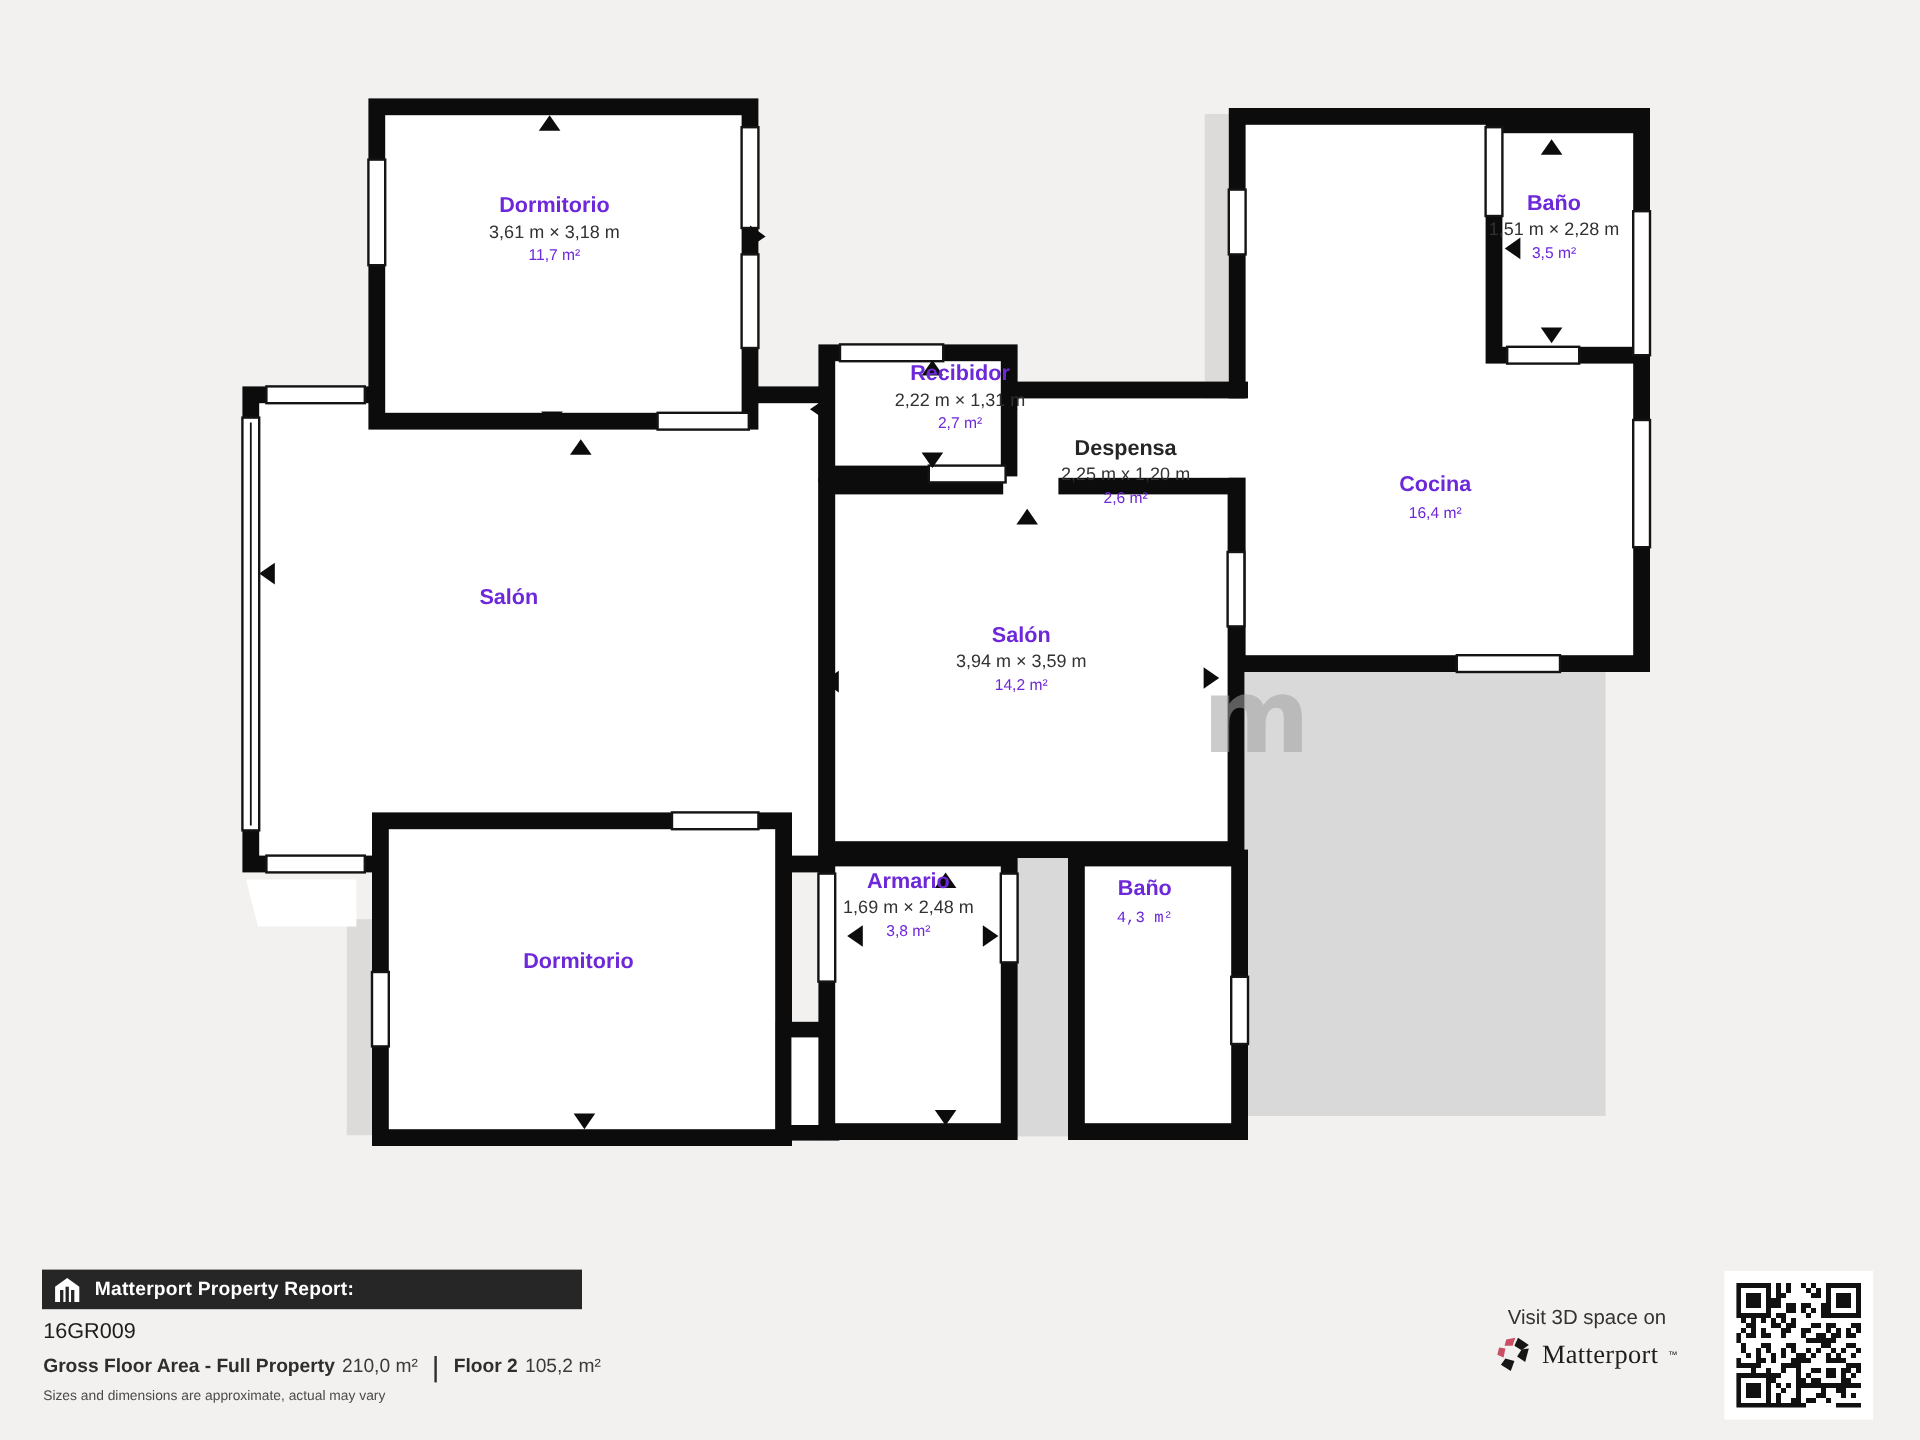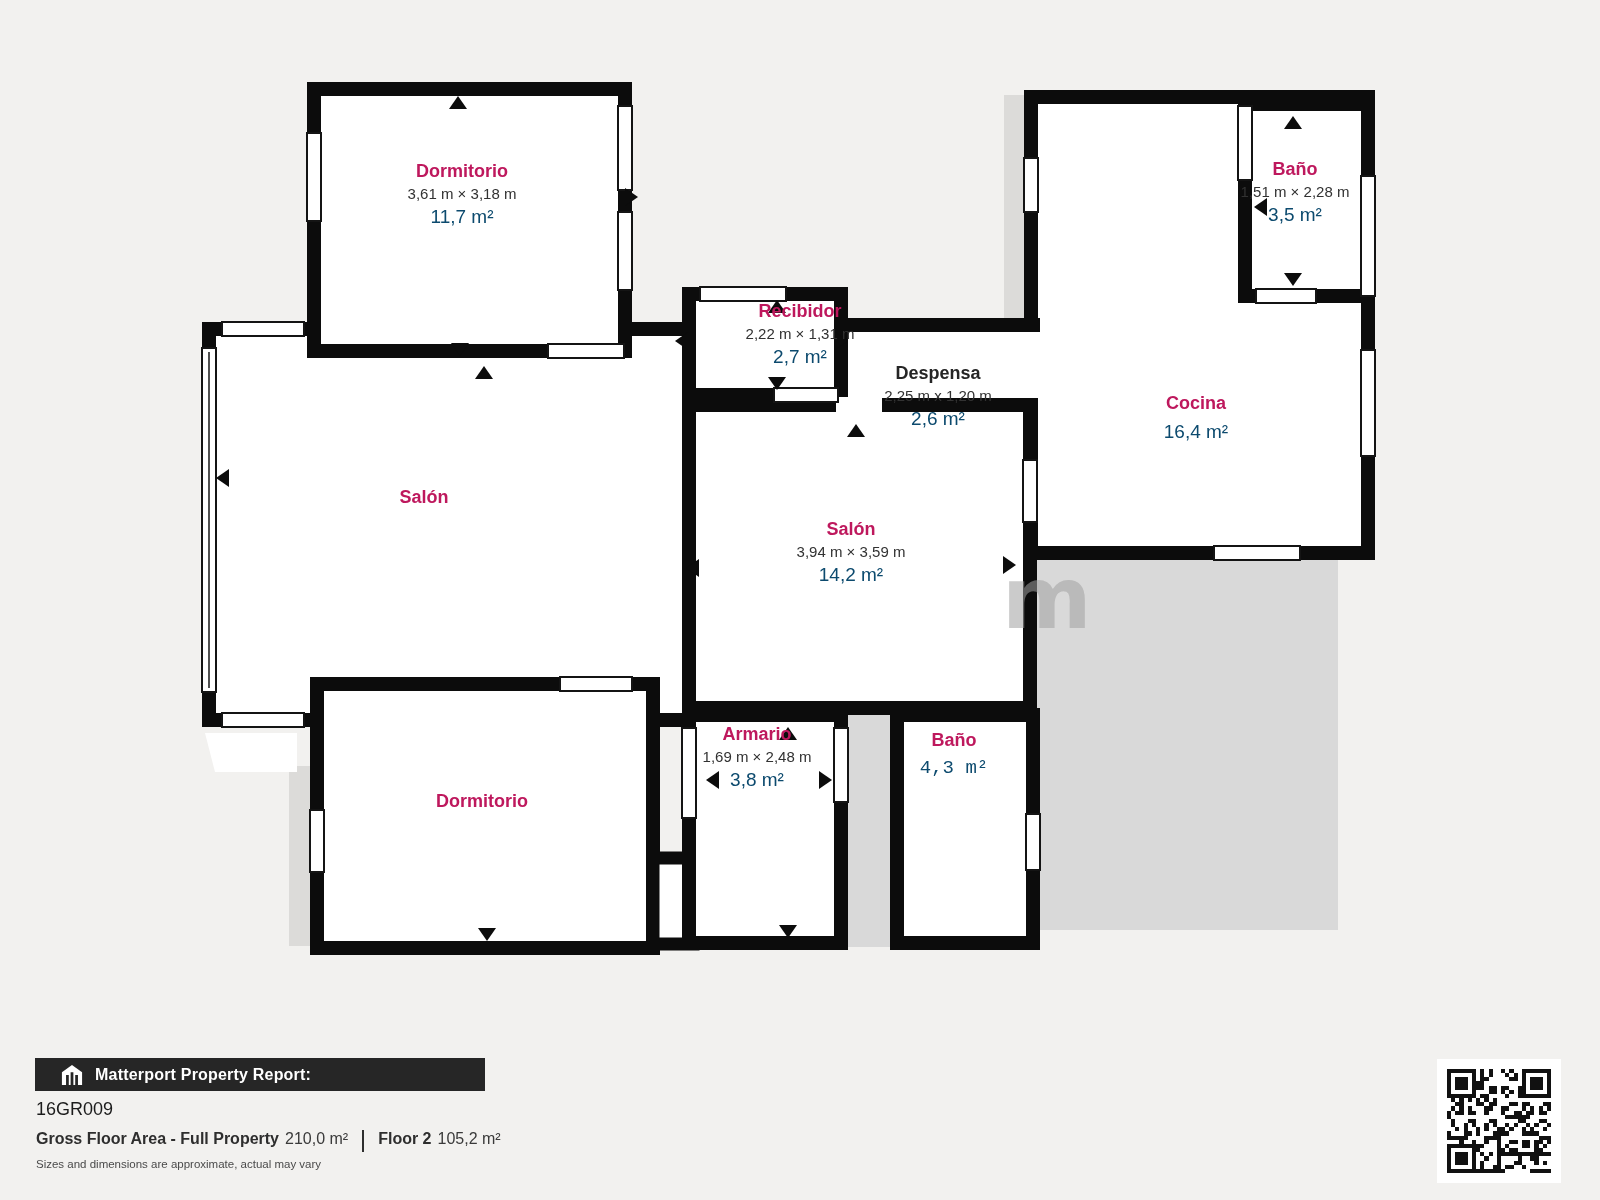--- a/index.html
+++ b/index.html
@@ -1,43 +1,43 @@
 <!DOCTYPE html>
 <html><head>
 <meta charset="utf-8">
 <style>
   html,body{margin:0;padding:0;}
   .page{position:relative;width:1600px;height:1200px;background:#f2f1ef;overflow:hidden;
         font-family:"Liberation Sans",sans-serif;color:#1f1f1f;}
   .plan-svg{position:absolute;left:0;top:0;}
   
   .room-label{position:absolute;transform:translateX(-50%);text-align:center;line-height:1.32;white-space:nowrap;}
-  .room-label .rname{font-size:18px;font-weight:bold;color:#be185d;display:block;}
+  .room-label .rname{font-size:18px;font-weight:bold;color:#6d28d9;display:block;}
   .room-label .rdims{font-size:15px;color:#323232;display:block;}
-  .room-label .rarea{font-size:19px;color:#0c4a6e;display:block;}
+  .room-label .rarea{font-size:13px;color:#6d28d9;display:block;}
   .lbl-dorm-tl{left:462px;top:160px;}
   .lbl-bano-tr{left:1295px;top:158px;}
   .lbl-recibidor{left:762px;top:300px;margin-left:38px;}
   .lbl-despensa{left:938px;top:326px;margin-top:36px;}
   .lbl-despensa .rname{color:#252525;}
   .lbl-cocina{left:1196px;top:392px;}
   .lbl-cocina .rarea{margin-top:3px;}
   .lbl-salon-left{left:424px;top:486px;}
   .lbl-salon-center{left:851px;top:518px;}
   .lbl-armario{left:757px;top:723px;}
   .lbl-bano-bottom{left:954px;top:729px;}
   .lbl-bano-bottom .rarea{margin-top:3px;font-family:Liberation Mono, monospace;}
   .lbl-dorm-bl{left:482px;top:790px;}
   
   .wm{position:absolute;font-weight:bold;font-size:86px;font-family:"DejaVu Sans",sans-serif;pointer-events:none;}
   .wm-left{left:618px;top:548px;color:rgba(255,255,255,0.72);}
   .wm-right{left:1002px;top:548px;color:rgba(160,160,160,0.55);}
   
   .report-bar{position:absolute;left:35px;top:1058px;width:450px;height:33px;background:#262626;
-              display:flex;align-items:center;gap:12px;padding-left:26px;box-sizing:border-box;}
+              display:flex;align-items:center;gap:12px;padding-left:10px;box-sizing:border-box;}
   .report-bar .bar-label{color:#ffffff;font-size:16px;font-weight:bold;letter-spacing:.2px;}
   .prop-id{position:absolute;left:36px;top:1099px;font-size:18px;font-weight:normal;color:#1c1c1c;}
   .area-line{position:absolute;left:36px;top:1130px;font-size:16px;color:#2e2e2e;display:flex;align-items:flex-start;}
   .area-line .b{font-weight:bold;}
   .area-line .val{margin-left:6px;color:#3a3a3a;}
   .area-line .divider{display:inline-block;width:2px;height:22px;background:#2e2e2e;margin:0 14px;}
   .disclaimer{position:absolute;left:36px;top:1158px;font-size:11.5px;color:#4a4a4a;}
   .visit-block{position:absolute;right:202px;top:1088px;text-align:center;}
   .visit-label{font-size:17px;color:#333333;}
   .brand-row{display:flex;align-items:center;justify-content:center;gap:8px;margin-top:6px;}
@@ -194,20 +194,34 @@
   <div class="area-line">
     <span class="b">Gross Floor Area - Full Property</span>
     <span class="val">210,0 m²</span>
     <span class="divider"></span>
     <span class="b">Floor 2</span>
     <span class="val">105,2 m²</span>
   </div>
 
   <div class="disclaimer">Sizes and dimensions are approximate, actual may vary</div>
 
+  <div class="visit-block">
+    <div class="visit-label">Visit 3D space on</div>
+    <div class="brand-row">
+      <svg width="30" height="30" viewBox="0 0 40 40">
+        <polygon points="11,3 21,1 18,10 9,10" fill="#c94f63"></polygon>
+        <polygon points="24,1 36,9 28,15 20,10" fill="#161616"></polygon>
+        <polygon points="36,13 32,28 23,22 28,14" fill="#161616"></polygon>
+        <polygon points="10,24 20,27 16,38 5,31" fill="#161616"></polygon>
+        <polygon points="3,12 10,13 8,23 1,20" fill="#c94f63"></polygon>
+      </svg>
+      <span class="wordmark">Matterport</span>
+        <sup class="brand-mark">™</sup>
+    </div>
+  </div>
 
   <div class="qr-box">
     <svg id="qr-svg" width="104" height="104" viewBox="0 0 25 25" shape-rendering="crispEdges">
         <rect x="8" y="0" width="1" height="1" fill="#111"></rect>
         <rect x="10" y="0" width="1" height="1" fill="#111"></rect>
         <rect x="13" y="0" width="1" height="1" fill="#111"></rect>
         <rect x="15" y="0" width="1" height="1" fill="#111"></rect>
         <rect x="8" y="1" width="1" height="1" fill="#111"></rect>
         <rect x="10" y="1" width="1" height="1" fill="#111"></rect>
         <rect x="14" y="1" width="1" height="1" fill="#111"></rect>

